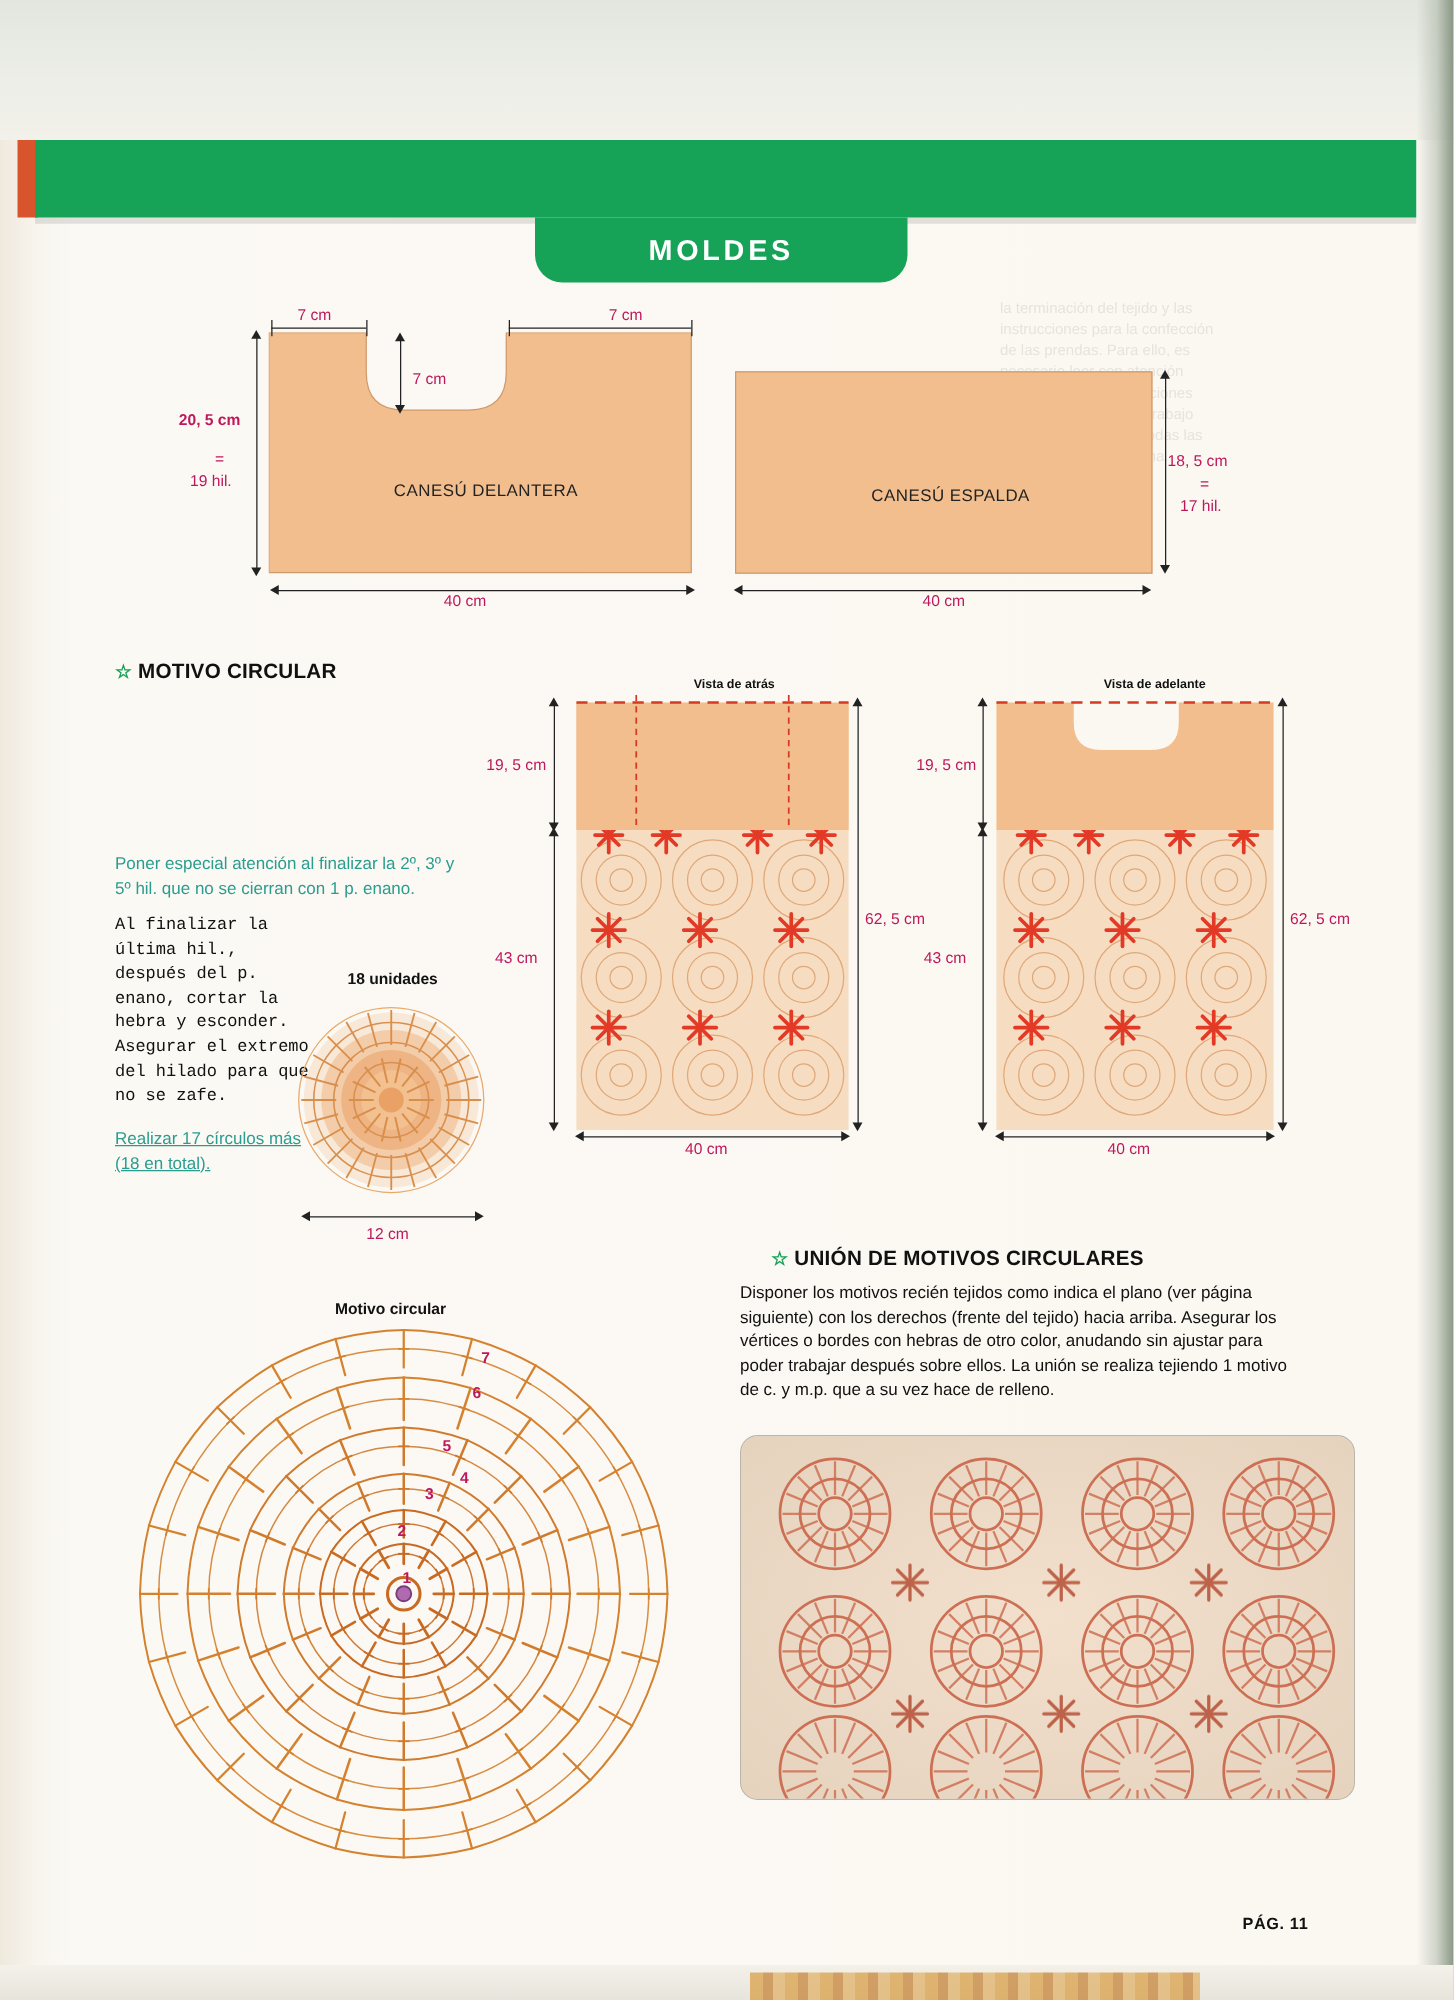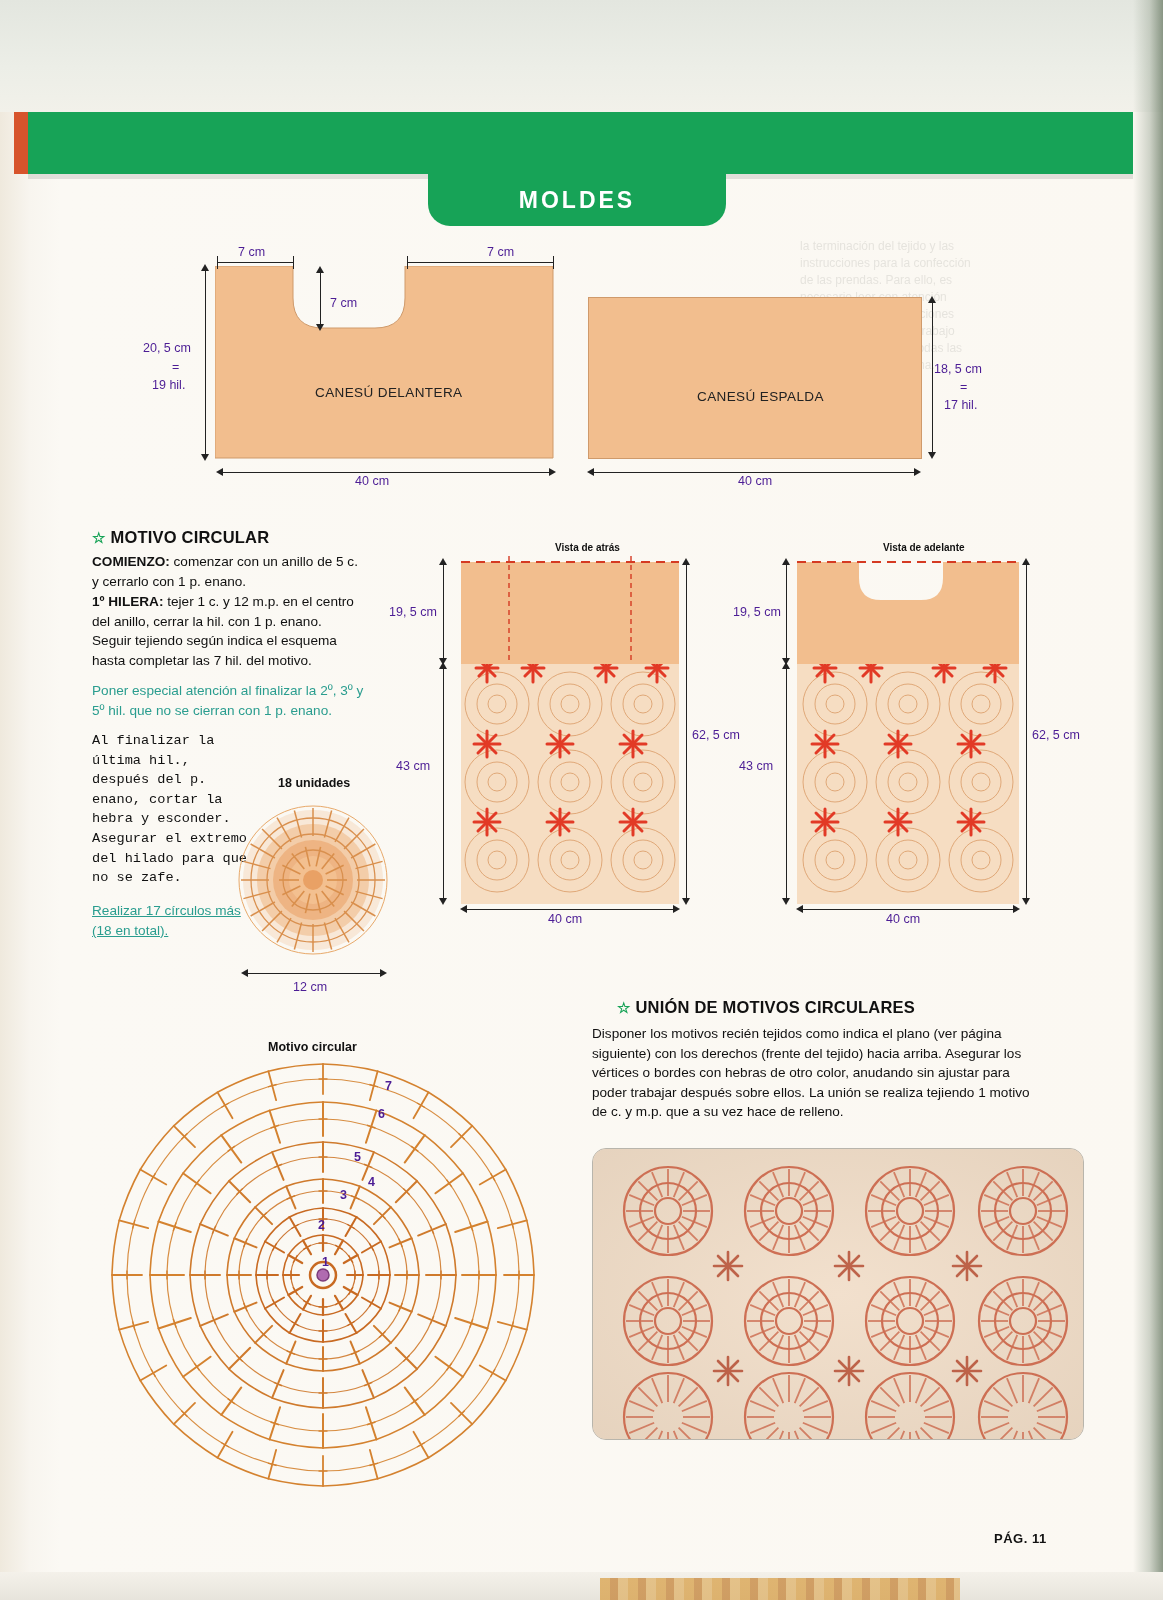--- a/index.html
+++ b/index.html
@@ -147,21 +147,21 @@
     position: absolute;
     font-size: 10px;
     font-weight: bold;
     color: #111;
     margin-left: 28px;
   }
 
   .dimtext {
     position: absolute;
     font-size: 12.5px;
-    color: #4c1d95;
+    color: #be185d;
     white-space: nowrap;
   }
 
   .photobox {
     position: absolute;
     border: 1px solid #b8b5ac;
     border-radius: 14px;
     overflow: hidden;
     background: #efe2d3;
   }
@@ -224,21 +224,21 @@
   <div class="tick-v" style="left:553px; top:256px; height:13px;"></div>
 
   <div class="dimline-v" style="left:320px; top:270px; height:58px;"></div>
   <div class="arrow arr-u" style="left:316px; top:266px;"></div>
   <div class="arrow arr-d" style="left:316px; top:324px;"></div>
   <div class="dimtext" style="left:330px; top:296px;">7 cm</div>
 
   <div class="dimline-v" style="left:205px; top:268px; height:190px;"></div>
   <div class="arrow arr-u" style="left:201px; top:264px;"></div>
   <div class="arrow arr-d" style="left:201px; top:454px;"></div>
-  <div class="dimtext" style="left:143px; top:341px;">20, 5 cm</div>
+  <div class="dimtext" style="left:143px; top:329px;font-weight:bold;">20, 5 cm</div>
   <div class="dimtext" style="left:172px; top:360px;">=</div>
   <div class="dimtext" style="left:152px; top:378px;">19 hil.</div>
 
   <div class="dimline-h" style="left:219px; top:472px; width:334px;"></div>
   <div class="arrow arr-l" style="left:216px; top:468px;"></div>
   <div class="arrow arr-r" style="left:549px; top:468px;"></div>
   <div class="dimtext" style="left:355px; top:474px;">40 cm</div>
 
   <div class="tan" style="left:588px; top:297px; width:332px; height:160px;"></div>
   <div class="piece-name" style="left:697px; top:389px;">CANESÚ ESPALDA</div>
@@ -253,27 +253,21 @@
   <div class="dimline-h" style="left:590px; top:472px; width:328px;"></div>
   <div class="arrow arr-l" style="left:587px; top:468px;"></div>
   <div class="arrow arr-r" style="left:914px; top:468px;"></div>
   <div class="dimtext" style="left:738px; top:474px;">40 cm</div>
 
   <div class="heading" style="left:92px; top:528px;">
     <span class="star">☆</span>
     <span>MOTIVO CIRCULAR</span>
   </div>
 
-  <div class="bodytext" style="left:92px; top:552px; width:272px;">
-    <b>COMIENZO:</b><span> comenzar con un anillo de 5 c. y cerrarlo con 1 p. enano.</span>
-  </div>
-
-  <div class="bodytext" style="left:92px; top:592px; width:272px;">
-    <b>1º HILERA:</b><span> tejer 1 c. y 12 m.p. en el centro del anillo, cerrar la hil. con 1 p. enano. Seguir tejiendo según indica el esquema hasta completar las 7 hil. del motivo.</span>
-  </div>
+
 
   <div class="bodytext teal" style="left:92px; top:681px; width:272px;">Poner especial atención al finalizar la 2º, 3º y 5º hil. que no se cierran con 1 p. enano.</div>
 
   <div class="bodytext" style="left:92px; top:731px; width:160px;font-family:Liberation Mono, monospace;">Al finalizar la última hil., después del p. enano, cortar la hebra y esconder. Asegurar el extremo del hilado para que no se zafe.</div>
 
   <div class="bodytext teal" style="left:92px; top:901px; width:160px;text-decoration:underline;">Realizar 17 círculos más (18 en total).</div>
 
   <div class="smallcap" style="left:278px; top:776px;">18 unidades</div>
   <svg style="position:absolute; left:233px; top:800px;" width="160" height="160">
     <g transform="translate(80,80)">

